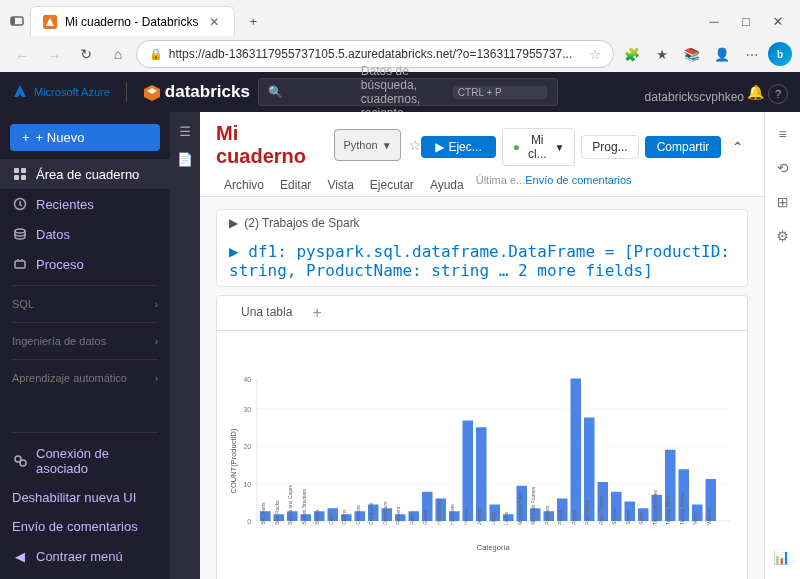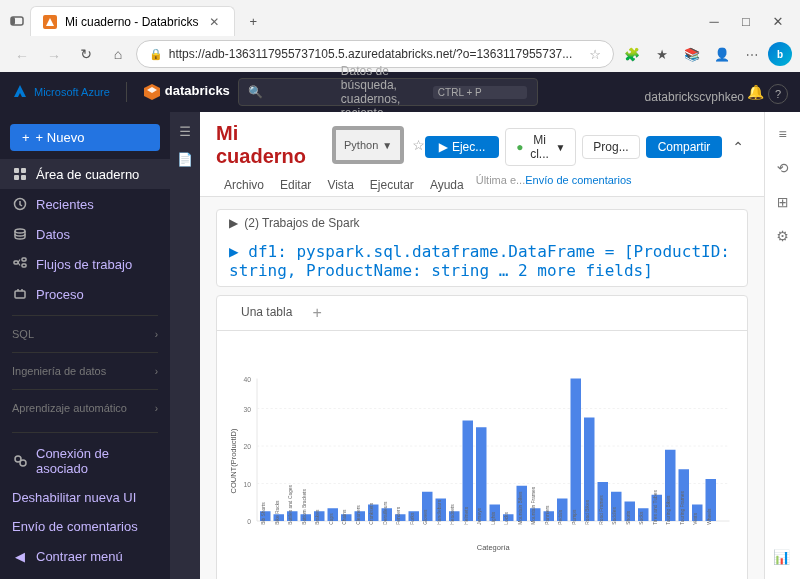--- a/index.html
+++ b/index.html
@@ -24,21 +24,21 @@
     .toolbar-icon { width: 28px; height: 28px; display: flex; align-items: center; justify-content: center; color: #555; cursor: pointer; border-radius: 4px; font-size: 13px; }
     .edge-icon { width: 24px; height: 24px; background: linear-gradient(135deg, #0078d4, #00b4d8); border-radius: 12px; display: flex; align-items: center; justify-content: center; color: white; font-size: 10px; font-weight: bold; }
 
     
     .app-container { display: flex; flex-direction: column; height: calc(579px - 72px); }
 
     
     .top-bar { background: #1e1e2e; display: flex; align-items: center; padding: 0 12px; height: 40px; gap: 8px; }
     .azure-logo { display: flex; align-items: center; gap: 6px; color: white; font-size: 12px; }
     .azure-text { color: #0078d4; font-weight: 300; font-size: 11px; }
-    .databricks-logo { display: flex; align-items: flex-start; gap: 4px; color: white; font-size: 13px; font-weight: 600; }
+    .databricks-logo { display: flex; align-items: flex-end; gap: 4px; color: white; font-size: 17px; font-weight: 600; }
     .db-diamond { width: 18px; height: 18px; }
     .search-bar { flex: 1; max-width: 300px; background: #2d2d3d; border: 1px solid #444; border-radius: 4px; display: flex; align-items: center; padding: 0 10px; height: 28px; gap: 8px; color: #aaa; font-size: 12px; cursor: pointer; }
     .search-bar span { flex: 1; }
     .search-kbd { background: #3d3d4d; border-radius: 3px; padding: 1px 5px; font-size: 10px; color: #aaa; }
     .top-bar-right { margin-left: auto; display: flex; align-items: flex-end; }
     .db-name { color: #aaa; font-size: 12px; }
     .top-icon { color: #aaa; cursor: pointer; font-size: 14px; width: 24px; height: 24px; display: flex; align-items: center; justify-content: center; }
 
     
     .main-layout { display: flex; flex: 1; overflow: hidden; }
@@ -55,21 +55,21 @@
     .sidebar-item-text { flex: 1; }
     .sidebar-chevron { font-size: 10px; color: #777; }
 
     
     .content-area { flex: 1; background: #f8f8f8; display: flex; flex-direction: column; overflow: hidden; }
 
     
     .notebook-header { background: white; border-bottom: 1px solid #e0e0e0; padding: 8px 16px 0; }
     .notebook-title-row { display: flex; align-items: center; gap: 8px; margin-bottom: 4px; }
     .notebook-title { font-size: 20px; font-weight: 700; color: #b91c1c; }
-    .python-badge { background: #f0f0f0; border: 4px solid #a3a3a3; border-radius: 4px; padding: 9px 8px; font-size: 11px; color: #555; display: flex; align-items: center; gap: 4px; cursor: pointer; }
+    .python-badge { background: #f0f0f0; border: 1px solid #a3a3a3; border-radius: 4px; padding: 9px 8px; font-size: 11px; color: #555; display: flex; align-items: center; gap: 4px; cursor: pointer; }
     .star-icon { color: #999; font-size: 14px; cursor: pointer; }
     .run-btn { background: #0078d4; color: white; border: none; border-radius: 4px; padding: 4px 14px; font-size: 12px; cursor: pointer; display: flex; align-items: center; gap: 4px; }
     .cluster-btn { border: 1px solid #ddd; border-radius: 4px; padding: 4px 10px; font-size: 12px; cursor: pointer; background: white; color: #333; display: flex; align-items: center; gap: 4px; }
     .share-btn { background: #0078d4; color: white; border: none; border-radius: 4px; padding: 4px 12px; font-size: 12px; cursor: pointer; }
     .menu-bar { display: flex; gap: 0; }
     .menu-item { padding: 4px 8px; color: #555; font-size: 12px; cursor: pointer; border-radius: 3px; }
     .last-edit { color: #999; font-size: 11px; margin-left: 4px; }
     .feedback-link { color: #0078d4; font-size: 11px; cursor: pointer; text-decoration: none; }
     .toolbar-actions-row { display: flex; align-items: center; justify-content: space-between; padding: 2px 0; }
     .header-right { display: flex; align-items: center; gap: 6px; }
@@ -209,32 +209,20 @@
         <span class="sidebar-icon">
           <svg width="14" height="14" viewBox="0 0 14 14">
               <ellipse cx="7" cy="4" rx="5" ry="2" fill="none" stroke="#aaa" stroke-width="1.5"></ellipse>
               <path d="M2 4v3c0 1.1 2.24 2 5 2s5-.9 5-2V4" stroke="#aaa" stroke-width="1.5" fill="none"></path>
               <path d="M2 7v3c0 1.1 2.24 2 5 2s5-.9 5-2V7" stroke="#aaa" stroke-width="1.5" fill="none"></path>
             </svg>
         </span>
         <span class="sidebar-item-text">Datos</span>
       </div>
 
-      <div class="sidebar-item">
-        <span class="sidebar-icon">
-          <svg width="14" height="14" viewBox="0 0 14 14">
-              <rect x="1" y="4" width="4" height="3" rx="1" fill="none" stroke="#aaa" stroke-width="1.5"></rect>
-              <rect x="9" y="1" width="4" height="3" rx="1" fill="none" stroke="#aaa" stroke-width="1.5"></rect>
-              <rect x="9" y="7" width="4" height="3" rx="1" fill="none" stroke="#aaa" stroke-width="1.5"></rect>
-              <line x1="5" y1="5.5" x2="7" y2="2.5" stroke="#aaa" stroke-width="1.2"></line>
-              <line x1="5" y1="5.5" x2="7" y2="8.5" stroke="#aaa" stroke-width="1.2"></line>
-            </svg>
-        </span>
-        <span class="sidebar-item-text">Flujos de trabajo</span>
-      </div>
 
       <div class="sidebar-item">
         <span class="sidebar-icon">
           <svg width="14" height="14" viewBox="0 0 14 14">
               <rect x="2" y="4" width="10" height="7" rx="1" fill="none" stroke="#aaa" stroke-width="1.5"></rect>
               <line x1="5" y1="4" x2="5" y2="2" stroke="#aaa" stroke-width="1.5"></line>
               <line x1="9" y1="4" x2="9" y2="2" stroke="#aaa" stroke-width="1.5"></line>
             </svg>
         </span>
         <span class="sidebar-item-text">Proceso</span>

